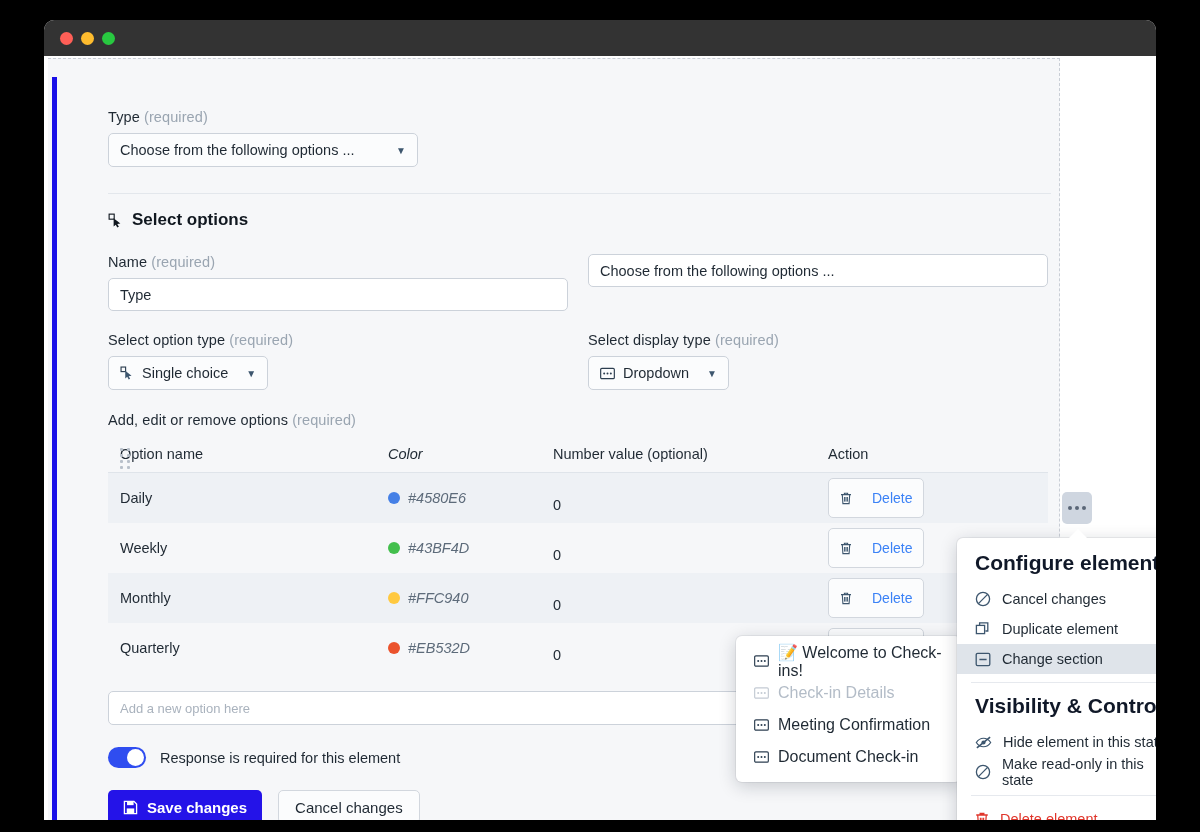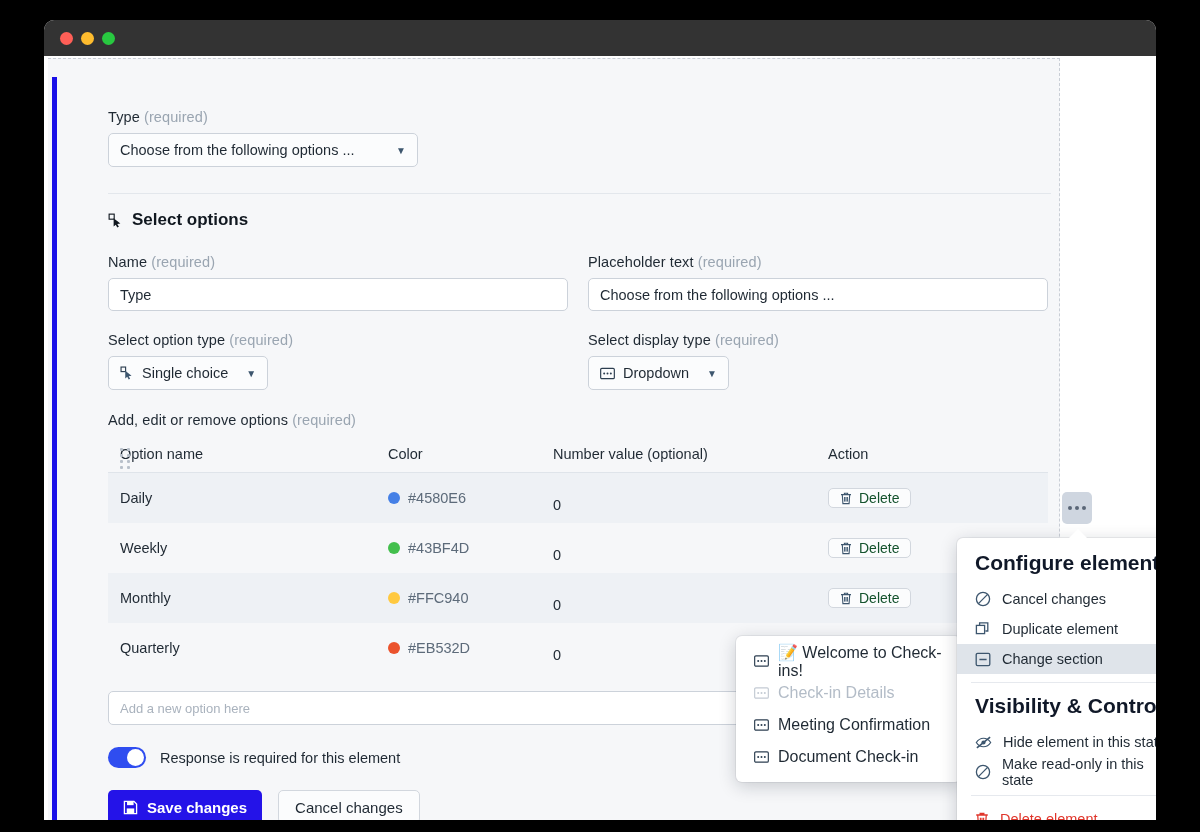--- a/index.html
+++ b/index.html
@@ -85,41 +85,41 @@
     padding: 0 11px; font-size: 14.5px; color: #1f2933;
   }
 
   
   .opt-table { width: 940px; margin-top: 12px; position: relative; }
   .opt-head {
     display: flex; font-size: 14.5px; color: #1f2933;
     padding: 6px 0 10px 0; border-bottom: 1px solid #dfe4ea;
   }
   .c-name  { width: 280px; padding-left: 12px; }
-  .c-color { width: 165px; }
+  .c-color { width: 165px; font-style: italic; }
   .c-num   { width: 275px; }
   .c-act   { width: 200px; }
 
   .opt-row {
     display: flex; align-items: center; height: 50px;
     font-size: 14.5px; color: #1f2933;
   }
   .opt-row.alt { background: #eef1f5; }
   .swatch {
     display: inline-block; width: 12px; height: 12px; border-radius: 50%;
     margin-right: 8px; vertical-align: -1px;
   }
   .hex { color: #5d6b7a; }
   .numval { color: #1f2933; position: relative; top: 7px; }
 
   .del-btn {
-    display: inline-flex; align-items: center; gap: 7px;
-    height: 20px; padding: 0 11px;
+    display: inline-flex; align-items: center; gap: 20px;
+    height: 40px; padding: 0 11px;
     background: #fbfcfd; border: 1px solid #d2d7de; border-radius: 5px;
-    font-size: 14px; color: #14532d;
+    font-size: 14px; color: #3b82f6;
   }
 
   .drag-handle {
     position: absolute; left: 12px; top: 8px;
     display: grid; grid-template-columns: 3px 3px; grid-gap: 3px 4px;
   }
   .drag-handle i { display: block; width: 3px; height: 3px; background: #b8c0ca; border-radius: 1px; }
 
   .add-input {
     width: 940px; height: 34px; margin-top: 18px;
@@ -255,24 +255,20 @@
           
           <div class="two-col" style="margin-top:24px; width:940px;">
             <div class="col">
               <div class="field-label">
                 <span>Name</span>
                 <span class="req">(required)</span>
               </div>
               <input class="text-input" value="Type" style="">
             </div>
             <div class="col">
-              <div class="field-label">
-                <span>Placeholder text</span>
-                <span class="req">(required)</span>
-              </div>
               <input class="text-input" value="Choose from the following options ..." style="">
             </div>
           </div>
 
           
           <div class="two-col" style="margin-top:21px; width:940px;">
             <div class="col">
               <div class="field-label">
                 <span>Select option type</span>
                 <span class="req">(required)</span>

